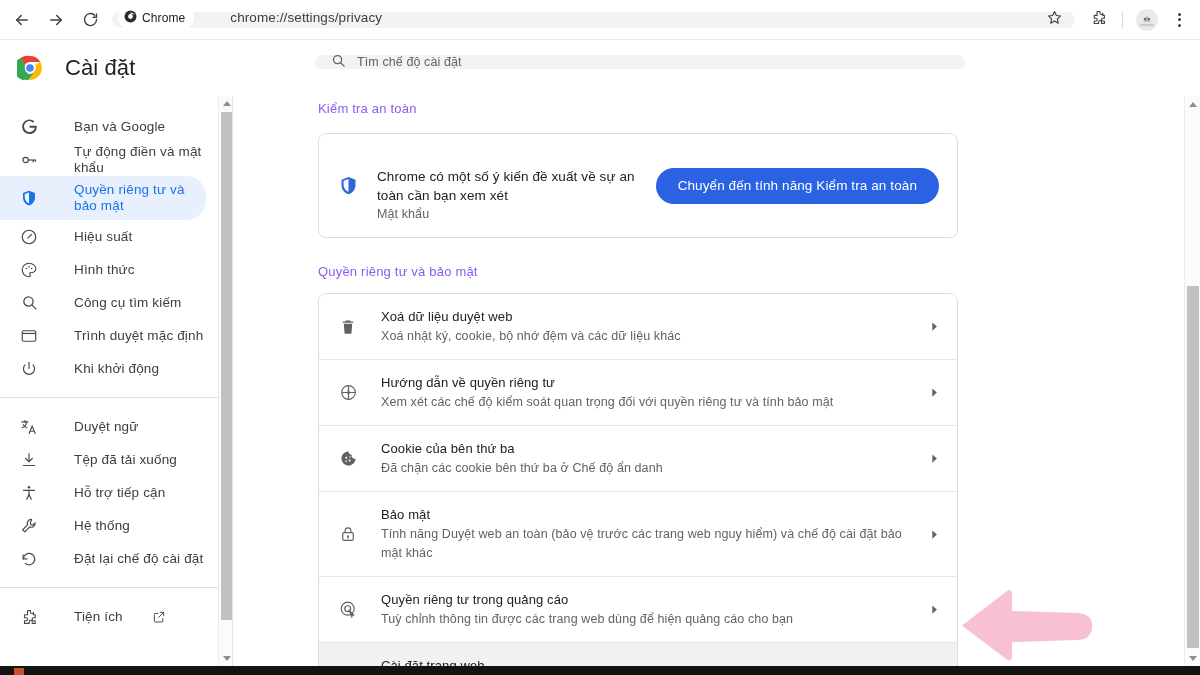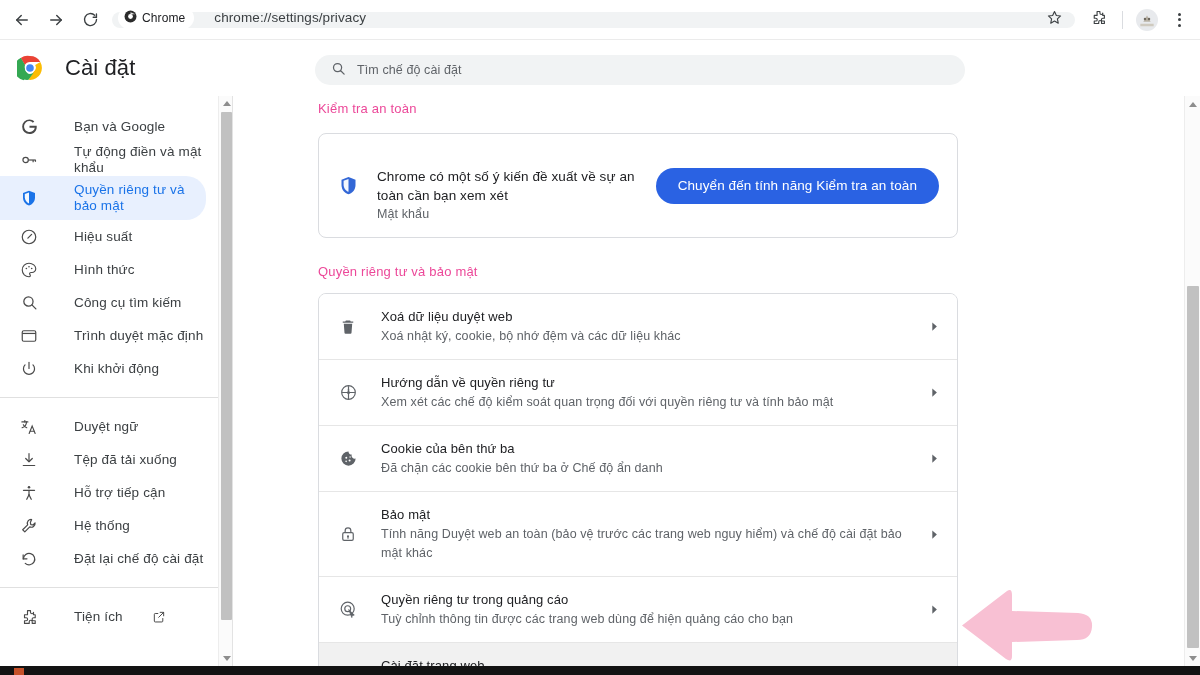--- a/index.html
+++ b/index.html
@@ -34,21 +34,21 @@
     position: relative;
     gap: 16px;
   }
   .chrome-chip {
     display: flex; align-items: center; gap: 5px;
     height: 22px; padding: 0 9px 0 6px;
     background: #ffffff; border-radius: 12px; margin-left: 2px;
   }
   .chrome-chip-label { font-size: 12px; color: #202124; font-weight: 500; letter-spacing: .1px;}
   .omni-url {
-    font-size: 13.5px; color: #3c4043; margin-left: 4px;
+    font-size: 13.5px; color: #3c4043; margin-left: 20px;
     letter-spacing: .1px; white-space: nowrap;
   }
   .omni-right {
     position: absolute; right: 6px; top: 0; bottom: 0;
     display: flex; align-items: center;
   }
   .tb-icons { display: flex; align-items: center; gap: 2px; padding-right: 6px; }
   .tb-icon {
     width: 30px; height: 30px; border-radius: 50%;
     display: flex; align-items: center; justify-content: center;
@@ -67,21 +67,21 @@
   .settings-header {
     position: absolute; top: 40px; left: 0; width: 1200px; height: 56px;
     background: #ffffff; display: flex; align-items: center;
   }
   .chrome-logo { margin-left: 17px; width: 26px; height: 26px; }
   .settings-title {
     margin-left: 22px; font-size: 22px; color: #202124; letter-spacing: .1px;
   }
   .search-wrap {
     position: absolute; left: 315px; top: 55px;
-    width: 650px; height: 30px;
+    width: 650px; height: 14px;
     background: #f1f3f4; border-radius: 16px;
     display: flex; align-items: center; padding-left: 16px; gap: 11px;
   }
   .search-placeholder { font-size: 12.5px; color: #5f6368; letter-spacing: .1px; }
 
   
   .content-area {
     position: absolute; top: 96px; left: 0; width: 1200px; height: 570px;
     background: #ffffff;
   }
@@ -120,21 +120,21 @@
   .tri { width:0; height:0; }
   .tri.up { border-left:4px solid transparent; border-right:4px solid transparent; border-bottom:5px solid #8d8d8d; }
   .tri.down { border-left:4px solid transparent; border-right:4px solid transparent; border-top:5px solid #8d8d8d; }
 
   
   .main {
     position: absolute; left: 234px; top: 0; right: 16px; height: 570px;
     background: #ffffff; overflow: hidden;
   }
   .section-title {
-    font-size: 13px; color: #ec4899; letter-spacing: .2px;
+    font-size: 13px; color: #8b5cf6; letter-spacing: .2px;
     margin: 5px 0 0 84px;
   }
   .card {
     margin: 17px 0 0 84px; width: 640px;
     border: 1px solid #dadce0; border-radius: 8px;
     background: #ffffff;
   }
   .safety-card {
     display: flex; align-items: center; padding: 16px 18px 16px 18px; gap: 18px;
   }

